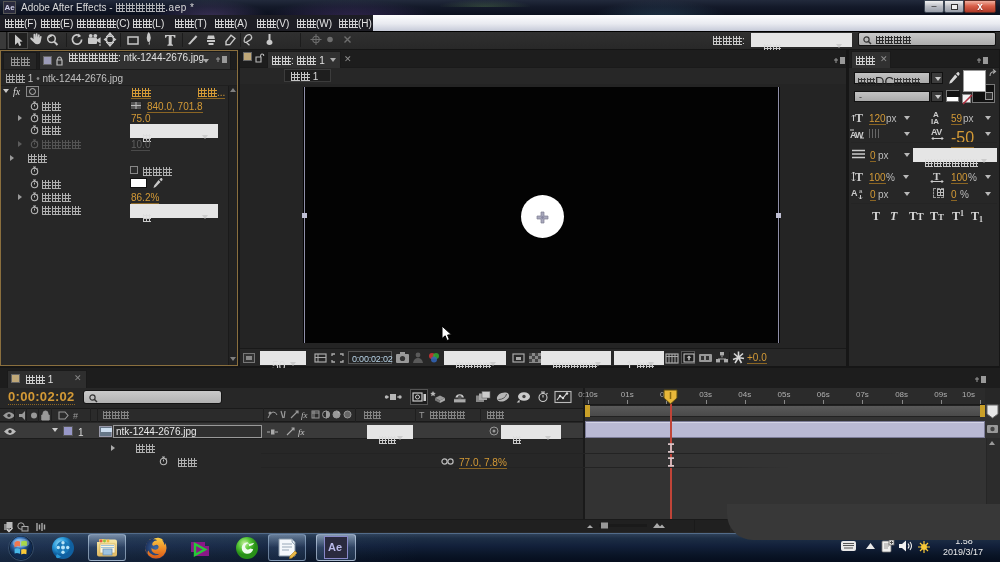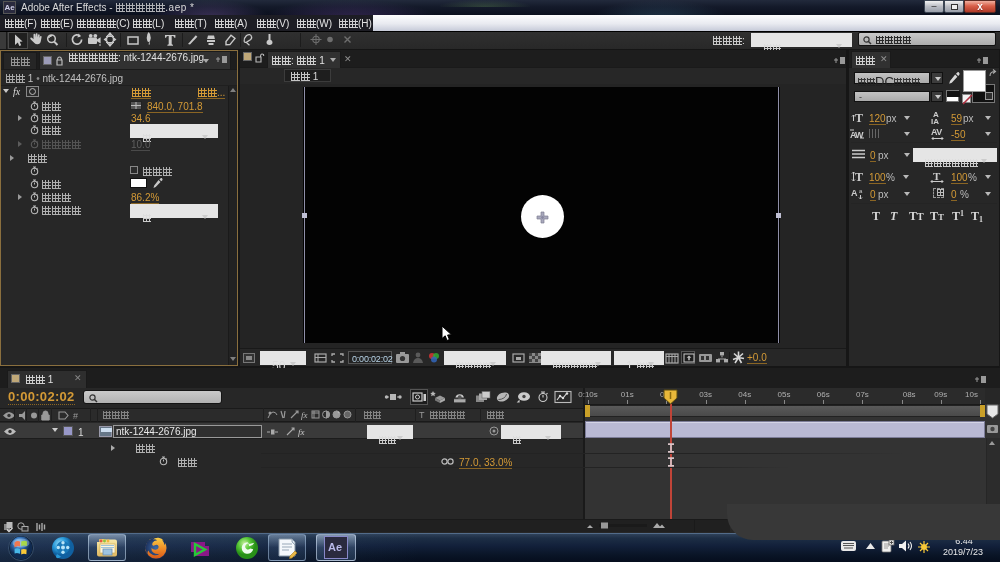--- a/index.html
+++ b/index.html
@@ -148,21 +148,21 @@
       <path d="M5 0 l0 7 M0 3.5 l10 0" stroke="#bbb" stroke-width="1"></path>
     </svg>
   </div>
 <span class="a orv" style="left:147px;top:101px;font-size:10px">840.0, 701.8</span>
 <div class="a" style="left:18px;top:115px;width:0;height:0;border-left:4px solid #9a9a9a;border-top:3px solid transparent;border-bottom:3px solid transparent"></div>
 <svg class="a" style="left:30px;top:113px" width="9" height="10">
     <circle cx="4.5" cy="5.5" r="3.2" fill="none" stroke="#b8b8b8" stroke-width="1.1"></circle>
     <path d="M4.5 5.5 L4.5 3.6 M3 1 l3 0 M4.5 1 l0 1.2 M7.5 2.5 l-1 1" stroke="#b8b8b8" stroke-width="1"></path>
   </svg>
 <div class="a tx" style="left:41px;top:113px"><i class="hz" style="width:9px;height:9px;opacity:0.85"></i><i class="hz" style="width:9px;height:9px;opacity:0.85"></i></div>
-<span class="a orv" style="left:131px;top:113px;font-size:10px">34.6</span>
+<span class="a orv" style="left:131px;top:113px;font-size:10px">75.0</span>
 <svg class="a" style="left:30px;top:125px" width="9" height="10">
     <circle cx="4.5" cy="5.5" r="3.2" fill="none" stroke="#b8b8b8" stroke-width="1.1"></circle>
     <path d="M4.5 5.5 L4.5 3.6 M3 1 l3 0 M4.5 1 l0 1.2 M7.5 2.5 l-1 1" stroke="#b8b8b8" stroke-width="1"></path>
   </svg>
 <div class="a tx" style="left:41px;top:125px"><i class="hz" style="width:9px;height:9px;opacity:0.85"></i><i class="hz" style="width:9px;height:9px;opacity:0.85"></i></div>
 <div class="dd" style="left:130px;top:124px;width:88px;height:12px">
     <span style="position:absolute;left:5px;top:0px"><i class="hz" style="width:8px;height:8px;opacity:0.9"></i></span>
     <span class="ar"></span>
   </div>
 <div class="a" style="left:18px;top:141px;width:0;height:0;border-left:4px solid #5c5c5c;border-top:3px solid transparent;border-bottom:3px solid transparent"></div>
@@ -379,21 +379,21 @@
 <svg class="a" style="left:850px;top:128px" width="15" height="12">
     <text x="0" y="10" font-size="9" font-weight="bold" fill="#ccc" style="letter-spacing:-1px">AW</text>
     <path d="M0 2 l4 0 M14 10 l-4 0" stroke="#ccc" stroke-width="1"></path>
   </svg>
 <span class="a" style="left:869px;top:129px;width:11px;height:9px;background:repeating-linear-gradient(90deg,#666 0 1px,transparent 1px 3px)"></span>
 <span class="a" style="left:904px;top:132px;border:3px solid transparent;border-top:4px solid #b9b9b9"></span>
 <svg class="a" style="left:931px;top:127px" width="14" height="13">
     <text x="0" y="8" font-size="9" font-weight="bold" fill="#ccc" style="letter-spacing:-.5px">AV</text>
     <path d="M1 11.5 l11 0 M1 11.5 l1.5-1.5 M1 11.5 l1.5 1.5 M12 11.5 l-1.5-1.5 M12 11.5 l-1.5 1.5" stroke="#ccc" stroke-width="1"></path>
   </svg>
-<span class="a orv" style="left:951px;top:129px;font-size:10px">-50</span>
+<span class="a orv" style="left:951px;top:129px;font-size:16px">-50</span>
 <span class="a" style="left:985px;top:132px;border:3px solid transparent;border-top:4px solid #b9b9b9"></span>
 <div class="sep" style="left:851px;top:142px;width:146px;height:1px;background:#242424"></div>
 <svg class="a" style="left:852px;top:149px" width="13" height="10">
     <path d="M0 1.5 l13 0 M0 5 l13 0 M0 8.5 l13 0" stroke="#ccc" stroke-width="1.6"></path>
   </svg>
 <span class="a orv" style="left:870px;top:150px;font-size:10px">0</span>
 <span class="a tx" style="left:878px;top:150px;color:#bbb">px</span>
 <span class="a" style="left:904px;top:153px;border:3px solid transparent;border-top:4px solid #b9b9b9"></span>
 <div class="dd" style="left:913px;top:148px;width:84px;height:13px;background:#424242">
     <span style="position:absolute;left:4px;top:1px"><i class="hz" style="width:8px;height:8px;opacity:0.9"></i><i class="hz" style="width:8px;height:8px;opacity:0.9"></i><i class="hz" style="width:8px;height:8px;opacity:0.9"></i><i class="hz" style="width:8px;height:8px;opacity:0.9"></i><i class="hz" style="width:8px;height:8px;opacity:0.9"></i><i class="hz" style="width:8px;height:8px;opacity:0.9"></i></span>
@@ -587,21 +587,21 @@
 <div class="a" style="left:261px;top:453px;width:645px;height:1px;z-index:1;background:linear-gradient(90deg,#232323 0 75%,transparent)"></div>
 <svg class="a" style="left:159px;top:456px" width="9" height="10">
     <circle cx="4.5" cy="5.5" r="3.2" fill="none" stroke="#b8b8b8" stroke-width="1.1"></circle>
     <path d="M4.5 5.5 L4.5 3.6 M3 1 l3 0 M4.5 1 l0 1.2 M7.5 2.5 l-1 1" stroke="#b8b8b8" stroke-width="1"></path>
   </svg>
 <span class="a tx" style="left:177px;top:457px"><i class="hz" style="width:9px;height:9px;opacity:0.85"></i><i class="hz" style="width:9px;height:9px;opacity:0.85"></i></span>
 <svg class="a" style="left:441px;top:458px" width="13" height="7">
     <circle cx="3.5" cy="3.5" r="2.6" fill="none" stroke="#bbb" stroke-width="1.2"></circle>
     <circle cx="9.5" cy="3.5" r="2.6" fill="none" stroke="#bbb" stroke-width="1.2"></circle>
   </svg>
-<span class="a orv" style="left:459px;top:457px;font-size:10px">77.0, 33.0%</span>
+<span class="a orv" style="left:459px;top:457px;font-size:10px">77.0, 7.8%</span>
 <div class="a" style="left:261px;top:467px;width:530px;height:1px;z-index:1;background:linear-gradient(90deg,#232323 0 80%,transparent)"></div>
 <div class="a" style="left:585px;top:404px;width:415px;height:115px;background:#333"></div>
 <div class="a" style="left:986px;top:438px;width:14px;height:81px;background:#2c2c2c;border-left:1px solid #262626"></div>
 <div class="a" style="left:583px;top:388px;width:2px;height:131px;background:#1a1a1a"></div>
 <div class="a" style="left:585px;top:388px;width:400px;height:17px;background:#2b2b2b;border-bottom:1px solid #1a1a1a"></div>
 <div class="a" style="left:585px;top:390px;width:400px;height:15px;color:#b0b0b0;font-size:8px">
     <span class="a" style="left:-11.0px;top:0;width:28px;text-align:center">0:10s</span>
     <div class="a" style="left:3.0px;top:10px;width:1px;height:4px;background:#888"></div>
     <span class="a" style="left:28.200000000000003px;top:0;width:28px;text-align:center">01s</span>
     <div class="a" style="left:42.2px;top:10px;width:1px;height:4px;background:#888"></div>
@@ -610,25 +610,25 @@
     <span class="a" style="left:106.60000000000001px;top:0;width:28px;text-align:center">03s</span>
     <div class="a" style="left:120.60000000000001px;top:10px;width:1px;height:4px;background:#888"></div>
     <span class="a" style="left:145.8px;top:0;width:28px;text-align:center">04s</span>
     <div class="a" style="left:159.8px;top:10px;width:1px;height:4px;background:#888"></div>
     <span class="a" style="left:185.0px;top:0;width:28px;text-align:center">05s</span>
     <div class="a" style="left:199.0px;top:10px;width:1px;height:4px;background:#888"></div>
     <span class="a" style="left:224.20000000000002px;top:0;width:28px;text-align:center">06s</span>
     <div class="a" style="left:238.20000000000002px;top:10px;width:1px;height:4px;background:#888"></div>
     <span class="a" style="left:263.40000000000003px;top:0;width:28px;text-align:center">07s</span>
     <div class="a" style="left:277.40000000000003px;top:10px;width:1px;height:4px;background:#888"></div>
-    <span class="a" style="left:302.6px;top:0;width:28px;text-align:right">08s</span>
+    <span class="a" style="left:302.6px;top:0;width:28px;text-align:center">08s</span>
     <div class="a" style="left:316.6px;top:10px;width:1px;height:4px;background:#888"></div>
     <span class="a" style="left:341.8px;top:0;width:28px;text-align:center">09s</span>
     <div class="a" style="left:355.8px;top:10px;width:1px;height:4px;background:#888"></div>
-    <span class="a" style="left:365px;top:0;width:28px;text-align:right">10s</span>
+    <span class="a" style="left:377px;top:0;width:28px;text-align:left">10s</span>
     <div class="a" style="left:395.0px;top:10px;width:1px;height:4px;background:#888"></div>
   </div>
 <div class="a" style="left:585px;top:405px;width:400px;height:12px;background:linear-gradient(#5a5a5a,#4a4a4a);border:1px solid #222"></div>
 <div class="a" style="left:585px;top:405px;width:5px;height:12px;background:#caa028"></div>
 <div class="a" style="left:980px;top:405px;width:5px;height:12px;background:#caa028"></div>
 <svg class="a" style="left:986px;top:404px" width="13" height="15">
     <path d="M1 1 l11 0 l0 9 l-5.5 4 l-5.5-4 Z" fill="#e8e8e8" stroke="#666"></path>
   </svg>
 <div class="a" style="left:585px;top:421px;width:400px;height:17px;background:#b9b9d4;border:1px solid #7d7d99;box-shadow:inset 0 1px 0 #d4d4e6"></div>
 <svg class="a" style="left:987px;top:423px" width="12" height="12">
@@ -781,14 +781,14 @@
 <svg class="a" style="left:899px;top:540px" width="13" height="12">
     <path d="M0 4 l3 0 l4-3.5 l0 11 l-4-3.5 l-3 0 Z" fill="#f0f0f0"></path>
     <path d="M9 3.5 q2 2.5 0 5 M11 2 q3 4 0 8" stroke="#f0f0f0" stroke-width="1.1" fill="none"></path>
   </svg>
 <svg class="a" style="left:918px;top:541px" width="13" height="12">
     <circle cx="6" cy="6" r="3" fill="#f8c838"></circle>
     <g stroke="#f8c838" stroke-width="1.2">
       <path d="M6 0 l0 3 M6 9 l0 3 M0 6 l3 0 M9 6 l3 0 M2 2 l2 2 M8 8 l2 2 M10 2 l-2 2 M4 8 l-2 2"></path>
     </g>
   </svg>
-<div class="a" style="left:934px;top:536px;width:60px;height:10px;color:#e8e8e8;font-size:9px;text-align:center">6:44</div>
-<div class="a" style="left:930px;top:547px;width:66px;height:11px;color:#e8e8e8;font-size:9px;text-align:center">2019/7/23</div>
+<div class="a" style="left:934px;top:536px;width:60px;height:10px;color:#e8e8e8;font-size:9px;text-align:center">1:58</div>
+<div class="a" style="left:930px;top:547px;width:66px;height:11px;color:#e8e8e8;font-size:9px;text-align:center">2019/3/17</div>
 <div class="a" style="left:727px;top:504px;width:273px;height:36px;background:#383838;border-bottom-left-radius:26px;z-index:5"></div>
 </body></html>

